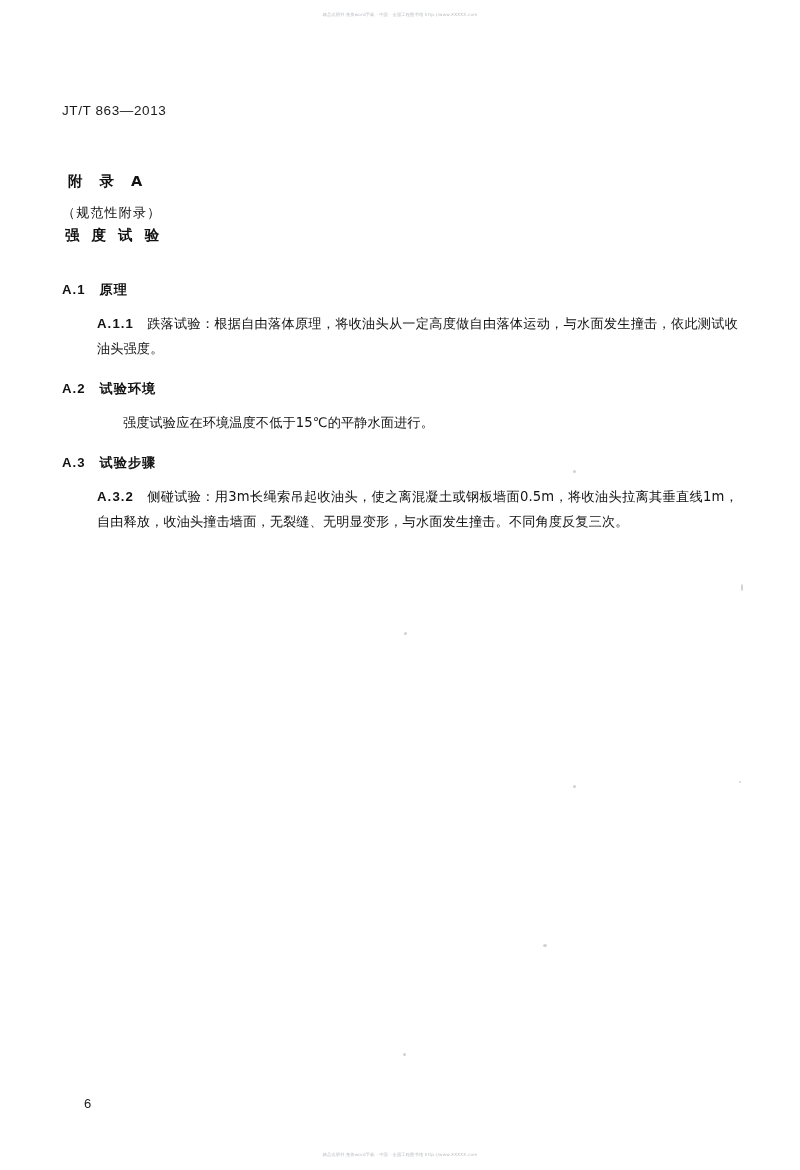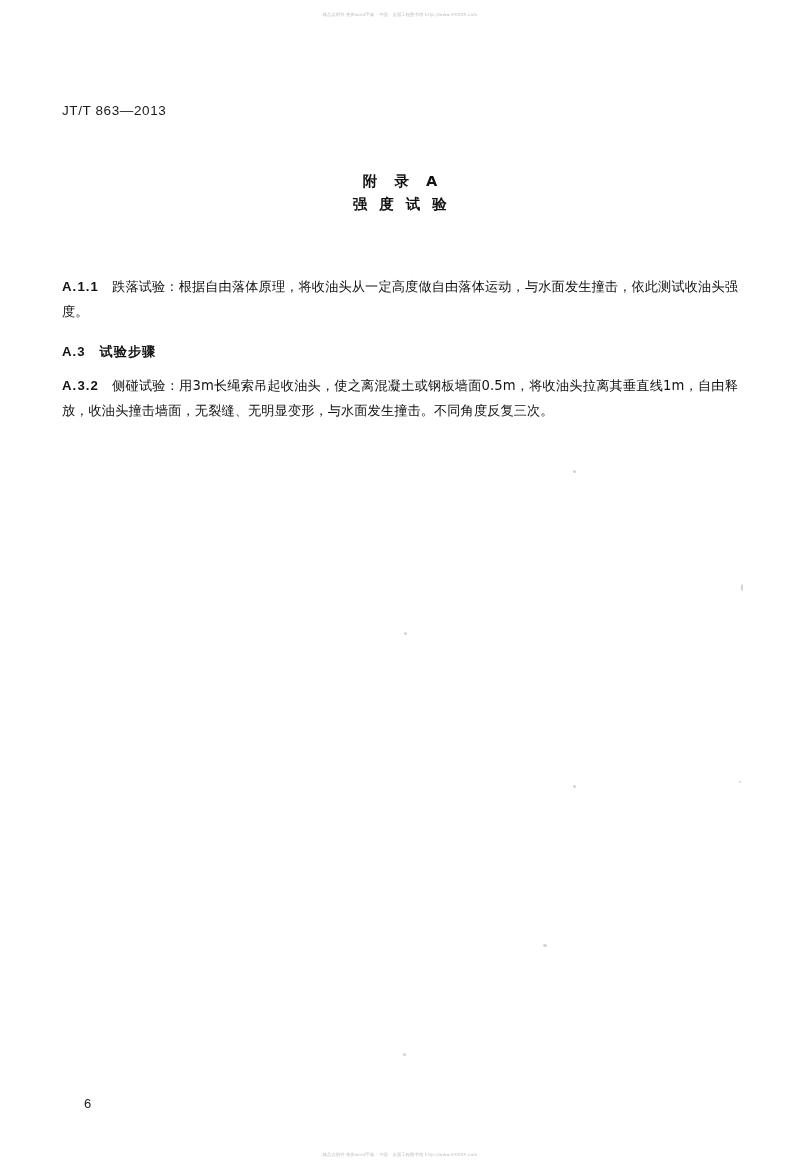--- a/index.html
+++ b/index.html
@@ -52,21 +52,21 @@
     font-size: 13.5px;
     letter-spacing: 0.6px;
     color: #1b1b1b;
   }
 
   .annex-block {
     position: absolute;
     left: 0;
     top: 172px;
     width: 676px;
-    text-align: center;
+    text-align: left;
     color: #111111;
   }
   .annex-title {
     font-family: "DejaVu Sans", sans-serif;
     font-size: 14.5px;
     font-weight: bold;
     letter-spacing: 6px;
     margin-left: 6px;
   }
   .annex-sub {
@@ -107,20 +107,21 @@
   .sec-head .txt {
     letter-spacing: 1px;
   }
 
   .para {
     font-size: 13.2px;
     line-height: 25px;
     margin-top: 12px;
     text-align: justify;
     letter-spacing: 0.1px;
+    margin-left: 35px;
   }
   .para .num {
     font-family: "Liberation Sans", sans-serif;
     font-weight: bold;
     letter-spacing: 1.1px;
   }
   .para .gap {
     display: inline-block;
     width: 13px;
   }
@@ -143,32 +144,40 @@
 <div class="page">
 
   <div class="scan-top">精品说明书·免费word下载 · 中国 · 全国工程图书馆 http://www.XXXXX.com</div>
 
   <div class="header-code">JT/T 863—2013</div>
 
   <div class="content">
 
     <div class="annex-block">
       <div class="annex-title">附 录 A</div>
+      <div class="annex-sub">（规范性附录）</div>
       <div class="annex-sub2">强 度 试 验</div>
     </div>
 
     <div class="body-area">
 
+      <div class="sec-head">
+        <span class="num">A.1</span><span class="gap"></span><span class="txt">原理</span>
+      </div>
 
       <div class="para">
         <span class="num">A.1.1</span><span class="gap"></span><span>跌落试验：根据自由落体原理，将收油头从一定高度做自由落体运动，与水面发生撞击，依此测试收油头强度。</span>
       </div>
 
 
-
+      <div class="sec-head">
+        <span class="num">A.2</span><span class="gap"></span><span class="txt">试验环境</span>
+      </div>
+
+      <div class="para indent">强度试验应在环境温度不低于15℃的平静水面进行。</div>
 
       <div class="sec-head">
         <span class="num">A.3</span><span class="gap"></span><span class="txt">试验步骤</span>
       </div>
 
 
       <div class="para">
         <span class="num">A.3.2</span><span class="gap"></span><span>侧碰试验：用3m长绳索吊起收油头，使之离混凝土或钢板墙面0.5m，将收油头拉离其垂直线1m，自由释放，收油头撞击墙面，无裂缝、无明显变形，与水面发生撞击。不同角度反复三次。</span>
       </div>
 

